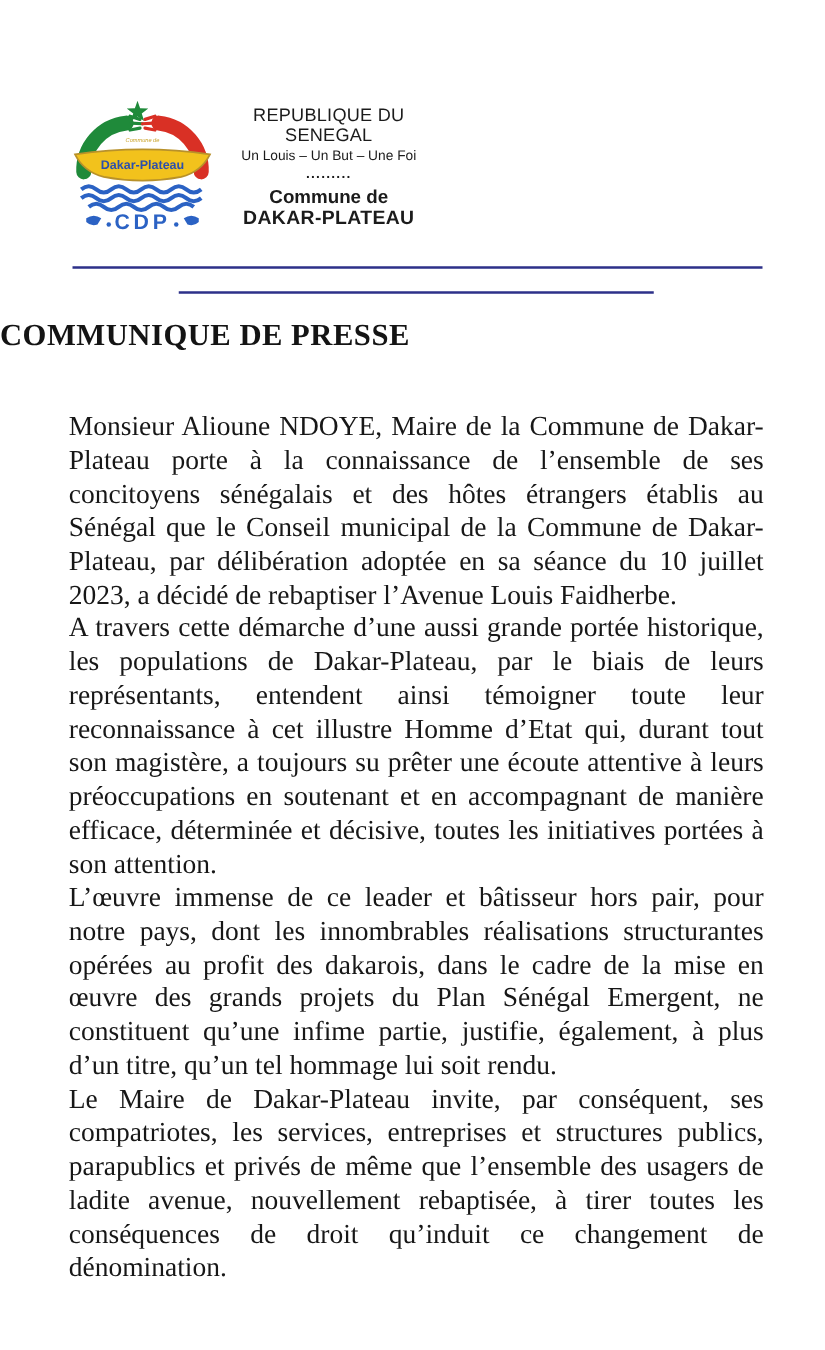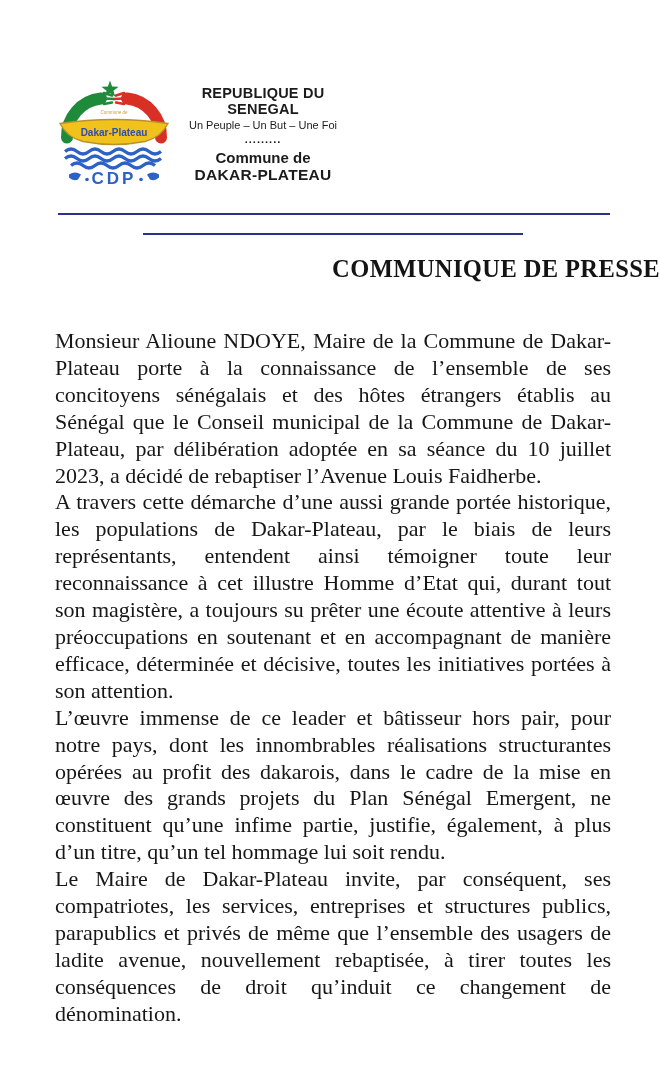--- a/index.html
+++ b/index.html
@@ -9,33 +9,33 @@
     font-family:"Liberation Serif", serif; color:#171717;
   }
   
   .logo {
     position:absolute; left:57px; top:79px; width:114px; height:106px;
   }
   .letterhead-text {
     position:absolute; left:168px; top:85px; width:190px;
     text-align:center; font-family:"Liberation Sans", sans-serif; color:#1b1b1b;
   }
-  .republic  { font-size:14.5px; font-weight:bold; letter-spacing:0.2px; line-height:16px; }
+  .republic  { font-size:14.5px; font-weight:normal; letter-spacing:0.2px; line-height:16px; }
   .motto     { font-size:11px;  line-height:14px; margin-top:1px; }
   .dots      { font-size:11px;  font-weight:bold; letter-spacing:1px; line-height:10px; margin-top:2px; }
   .commune1  { font-size:15px;  font-weight:bold; line-height:17px; margin-top:5px; }
   .commune2  { font-size:15.5px;font-weight:bold; letter-spacing:0.3px; line-height:17px; }
   
   .rule { position:absolute; height:2px; background:#2d3089; }
   .rule-long  { left:58px;  top:213px; width:552px; }
   .rule-short { left:143px; top:233px; width:380px; }
   
   .doc-title {
     position:absolute; left:0; top:255px; width:660px; margin:0;
-    text-align:right; font-size:24.5px; font-weight:bold;
+    text-align:left; font-size:24.5px; font-weight:bold;
     letter-spacing:0.4px; color:#141414;
   }
   
   .body-text {
     position:absolute; left:55px; top:328px; width:556px;
     font-size:22px; line-height:26.9px; text-align:justify; color:#171717;
   }
   .body-text p { margin:0; }
   .body-text strong { font-weight:bold; font-size:1.08em; }
 </style>
@@ -65,21 +65,21 @@
 
     <path d="M12,95 q6,-4 12,0 l-3,5 q-5,2 -9,-2 Z" fill="#2b62c4"></path>
     <circle cx="30" cy="100" r="1.8" fill="#2b62c4"></circle>
     <text x="57" y="104" text-anchor="middle" font-size="17" font-weight="bold" letter-spacing="3" font-family="Liberation Sans, sans-serif" fill="#2b62c4">CDP</text>
     <circle cx="84" cy="100" r="1.8" fill="#2b62c4"></circle>
     <path d="M102,95 q-6,-4 -12,0 l3,5 q5,2 9,-2 Z" fill="#2b62c4"></path>
   </svg>
 
   <div class="letterhead-text">
     <div class="republic">REPUBLIQUE DU SENEGAL</div>
-    <div class="motto">Un Peuple – Un But – Une Foi</div>
+    <div class="motto">Un Louis – Un But – Une Foi</div>
     <div class="dots">.........</div>
     <div class="commune1">Commune de</div>
     <div class="commune2">DAKAR-PLATEAU</div>
   </div>
 
   <div class="rule rule-long"></div>
   <div class="rule rule-short"></div>
 
   <h1 class="doc-title">COMMUNIQUE DE PRESSE</h1>
 

